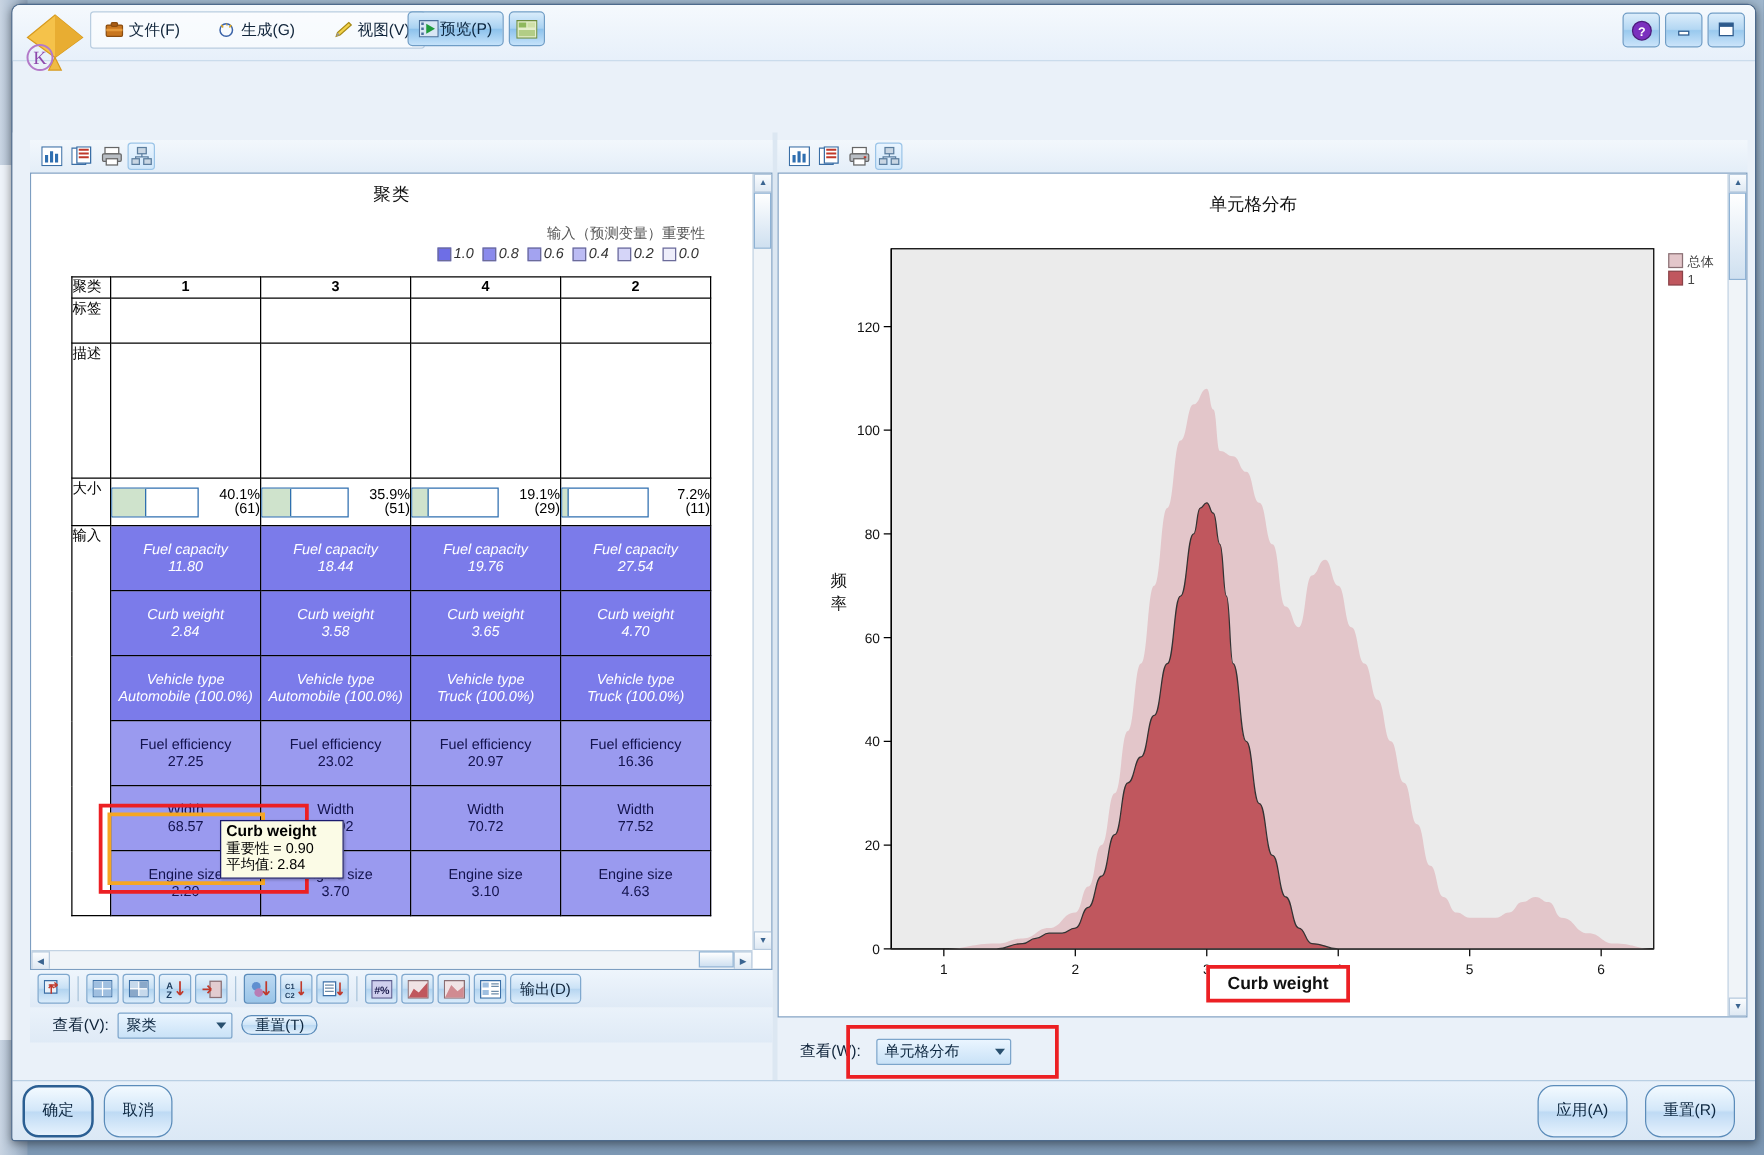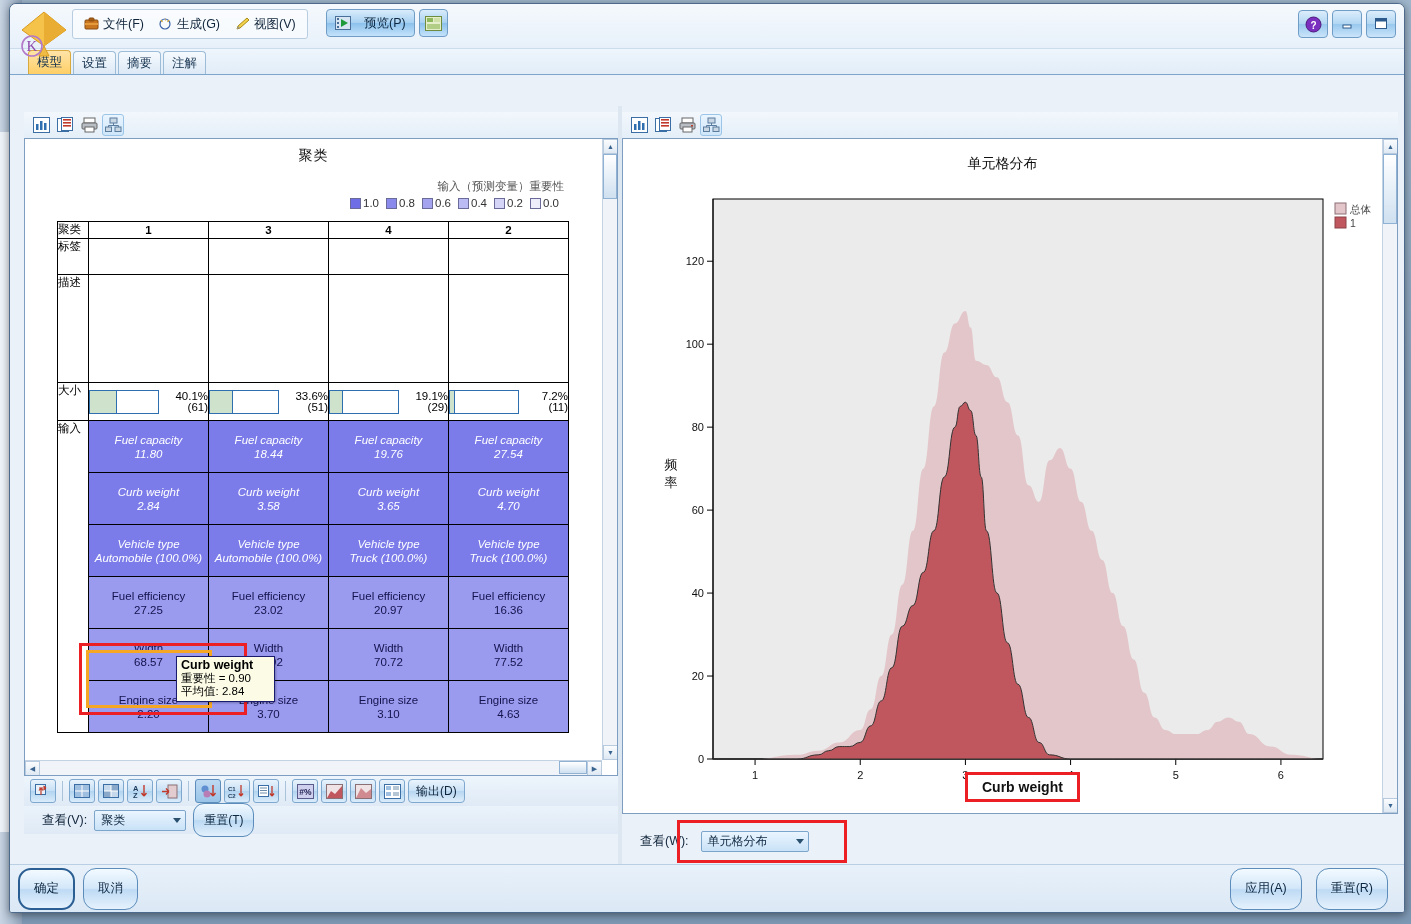--- a/index.html
+++ b/index.html
@@ -73,29 +73,29 @@
     background: linear-gradient(180deg,#f5f9fd 0%, #e7f0fa 100%);
     border-bottom: 1px solid #cbdcec;
   }
   #logo {
     position:absolute; left: 6px; top: 2px; width: 56px; height: 56px;
   }
   #menubox {
     position:absolute; left: 62px; top: 5px;
     height: 30px; display:flex; align-items:center;
     border: 1px solid #b9cde0; background: rgba(255,255,255,.55);
-    border-radius: 3px; padding: 0 4px;
+    border-radius: 3px; padding: 0 4px; gap: 16px;
   }
   .menuitem {
     display:flex; align-items:center; gap:4px;
     font-size: 12.5px; color:#10243a; padding: 3px 7px; cursor: default;
   }
   #bigbtns { position:absolute; left: 316px; top: 5px; display:flex; gap:4px; }
   .bigbtn {
-    height:28px; display:flex; align-items:center; gap:13px;
+    height:28px; display:flex; align-items:center; gap:1px;
     padding: 0 8px;
     border:1px solid #6f9dc6; border-radius:4px;
     background: linear-gradient(180deg,#d9ecfb 0%, #a9d2f2 48%, #8dc2ec 52%, #c4e2fa 100%);
     font-size: 12.5px; color:#0d2740;
   }
   .bigbtn.sq { padding: 0 5px; }
   #topright { position:absolute; right: 8px; top: 6px; display:flex; gap:4px; }
   .trbtn {
     width:30px;height:28px;border:1px solid #6f9dc6;border-radius:4px;
     background: linear-gradient(180deg,#dcedfb 0%, #b3d7f3 48%, #99c9ee 52%, #cbe4fa 100%);
@@ -150,21 +150,21 @@
   .hscroll{position:absolute;left:0;right:15px;bottom:0;height:15px;background:#f0f4f8;border-top:1px solid #c3d3e3;}
   .sb-arrow{width:15px;height:15px;background:linear-gradient(180deg,#fafcfe,#dfe9f3);border:1px solid #b7cade;display:flex;align-items:center;justify-content:center;font-size:7px;color:#3a6490;}
   .sb-thumb{background:linear-gradient(180deg,#ffffff,#cfe0f0);border:1px solid #8fb2d4;}
 
   
   #clusterdoc{position:absolute;left:0;top:0;right:15px;bottom:15px;overflow:hidden;background:#fff;}
   #ct-title{text-align:center;font-size:14px;color:#111;margin-top:8px;letter-spacing:1px;}
   #imp-legend{margin-top:14px;text-align:right;padding-right:38px;font-size:11.5px;color:#555;}
   #imp-legend .row2{margin-top:3px;display:flex;justify-content:flex-end;align-items:center;gap:2px;}
   .sw{width:11px;height:11px;border:1px solid #6b6b9a;display:inline-block;}
-  .sw-lab{font-size:11.5px;color:#333;margin-right:5px;}
+  .sw-lab{font-size:11.5px;color:#333;margin-right:5px;font-style:italic;}
 
   table.ctab{border-collapse:collapse;margin:12px 0 0 32px;width:512px;table-layout:fixed;}
   table.ctab td,table.ctab th{border:1px solid #000;font-size:11.5px;padding:0;}
   .rowhdr{width:31px;background:#fff;color:#000;font-size:11.5px;text-align:left;vertical-align:top;padding:2px 1px 0 2px;font-weight:normal;}
   .colhdr{text-align:center;font-weight:bold;font-size:12px;height:17px;background:#fff;}
   .cell-lab{height:36px;background:#fff;}
   .cell-desc{height:108px;background:#fff;}
   .cell-size{height:38px;background:#fff;padding:0 3px;}
   .sizewrap{display:flex;align-items:center;justify-content:space-between;height:100%;}
   .bar{width:70px;height:24px;border:1px solid #2f6fb0;background:#fff;display:flex;}
@@ -207,21 +207,21 @@
     position:absolute;left:0;right:0;bottom:30px;height:28px;display:flex;align-items:center;gap:7px;padding-left:18px;
     background:linear-gradient(180deg,#eaf2fa,#dfeaf6);
   }
   .lbl{font-size:12.5px;color:#10243a;}
   .combo{
     height:21px;min-width:92px;border:1px solid #7ca5cb;border-radius:2px;
     background:linear-gradient(180deg,#eaf5ff 0%,#c9e2f7 100%);
     display:flex;align-items:center;justify-content:space-between;padding:0 4px 0 6px;font-size:12px;color:#0d2740;
   }
   .combo .caret{width:0;height:0;border-left:4px solid transparent;border-right:4px solid transparent;border-top:5px solid #29506f;margin-left:8px;}
-  .pillbtn{height:34px;padding:0 10px;border:1px solid #5b8cba;border-radius:11px;font-size:12px;color:#0d2740;
+  .pillbtn{height:16px;padding:0 10px;border:1px solid #5b8cba;border-radius:11px;font-size:12px;color:#0d2740;
     background:linear-gradient(180deg,#f0f8ff 0%,#cfe5f8 48%,#bbd9f3 52%,#e2f0fc 100%);display:flex;align-items:center;}
 
   #right-viewbar{
     position:absolute;left:0;right:0;bottom:8px;height:30px;display:flex;align-items:center;gap:12px;padding-left:18px;
   }
 
   
   #footer{
     position:absolute;left:0;right:0;bottom:0;height:48px;
     background:linear-gradient(180deg,#e8f1fa 0%,#dbe8f5 100%);
@@ -316,26 +316,20 @@
       </div>
       <div class="trbtn">
         <svg width="16" height="14" viewBox="0 0 16 14">
           <rect x="2.5" y="1.5" width="11" height="10" fill="#fff" stroke="#2d5a8c"></rect>
           <rect x="2.5" y="1.5" width="11" height="3" fill="#2d5a8c"></rect>
         </svg>
       </div>
     </div>
   </div>
 
-  <div id="tabs">
-    <div class="tab active">模型</div>
-    <div class="tab">设置</div>
-    <div class="tab">摘要</div>
-    <div class="tab">注解</div>
-  </div>
 
   <div id="body">
     <div class="pane-sep"></div>
 
     <div id="leftpane">
       <div class="pane-toolbar">
         <div class="ptbtn">
           <svg width="17" height="16" viewBox="0 0 17 16">
               <rect x="0.5" y="0.5" width="16" height="15" fill="#fff" stroke="#3a6ea5"></rect>
               <rect x="3" y="7" width="2.5" height="6" fill="#2f6fb0"></rect>
@@ -422,21 +416,21 @@
                         <i style="width:40.1%"></i>
                       </span>
                   <span class="pct"><span>40.1%</span><br><span>(61)</span></span>
                 </div>
               </td>
               <td class="cell-size">
                 <div class="sizewrap">
                   <span class="bar">
                         <i style="width:33.6%"></i>
                       </span>
-                  <span class="pct"><span>33.6%</span><br><span>(51)</span></span>
+                  <span class="pct"><span>35.9%</span><br><span>(51)</span></span>
                 </div>
               </td>
               <td class="cell-size">
                 <div class="sizewrap">
                   <span class="bar">
                         <i style="width:19.1%"></i>
                       </span>
                   <span class="pct"><span>19.1%</span><br><span>(29)</span></span>
                 </div>
               </td>

